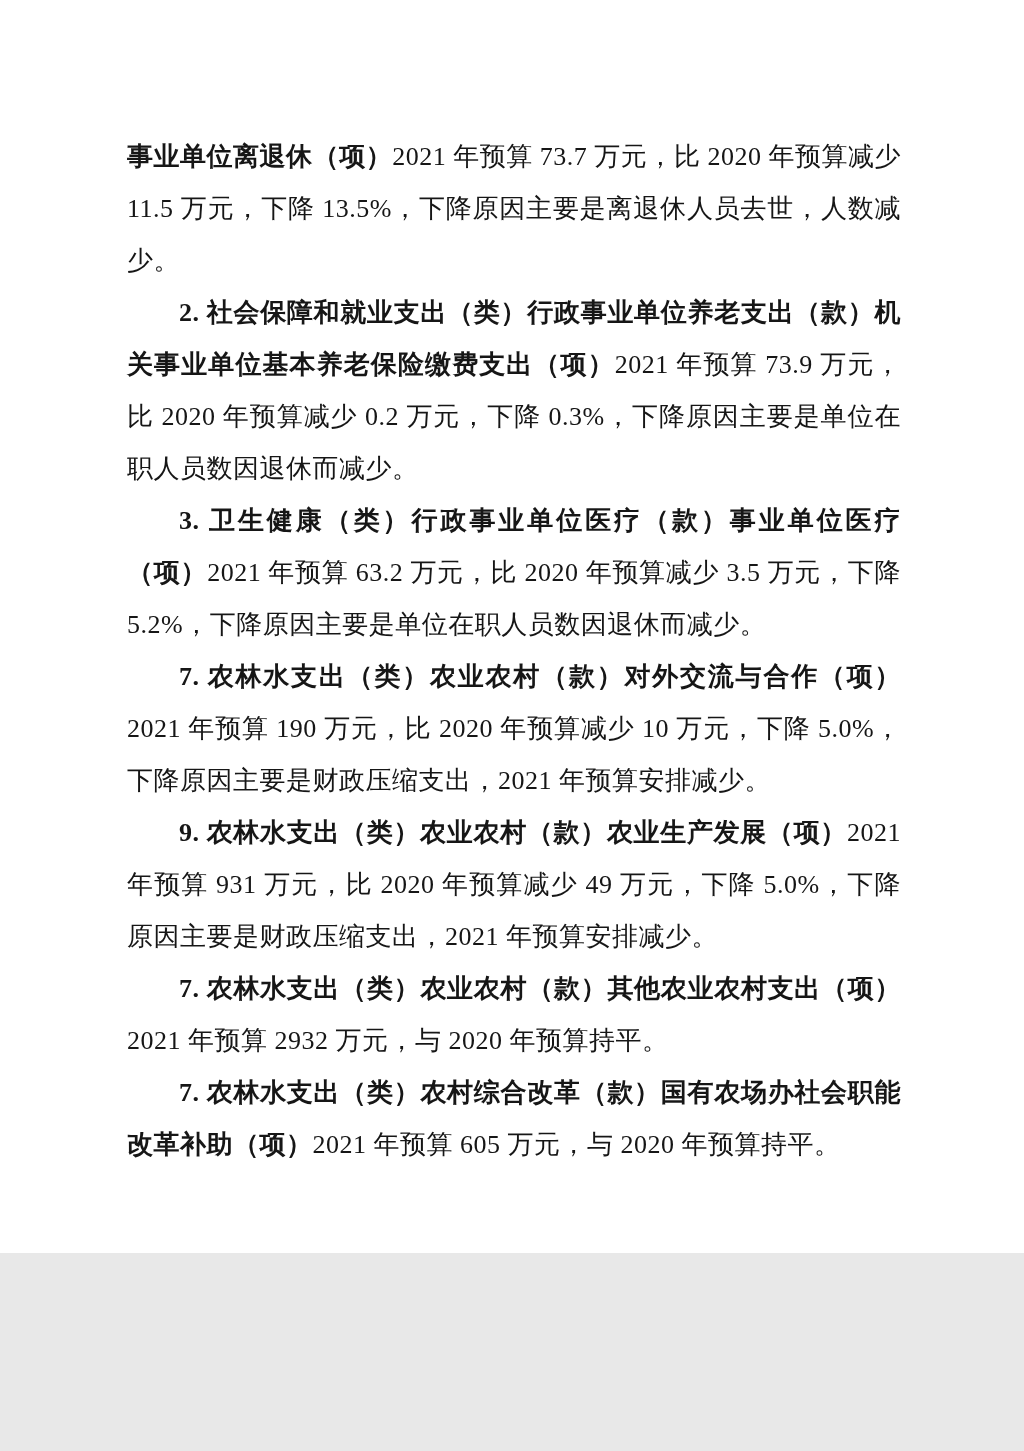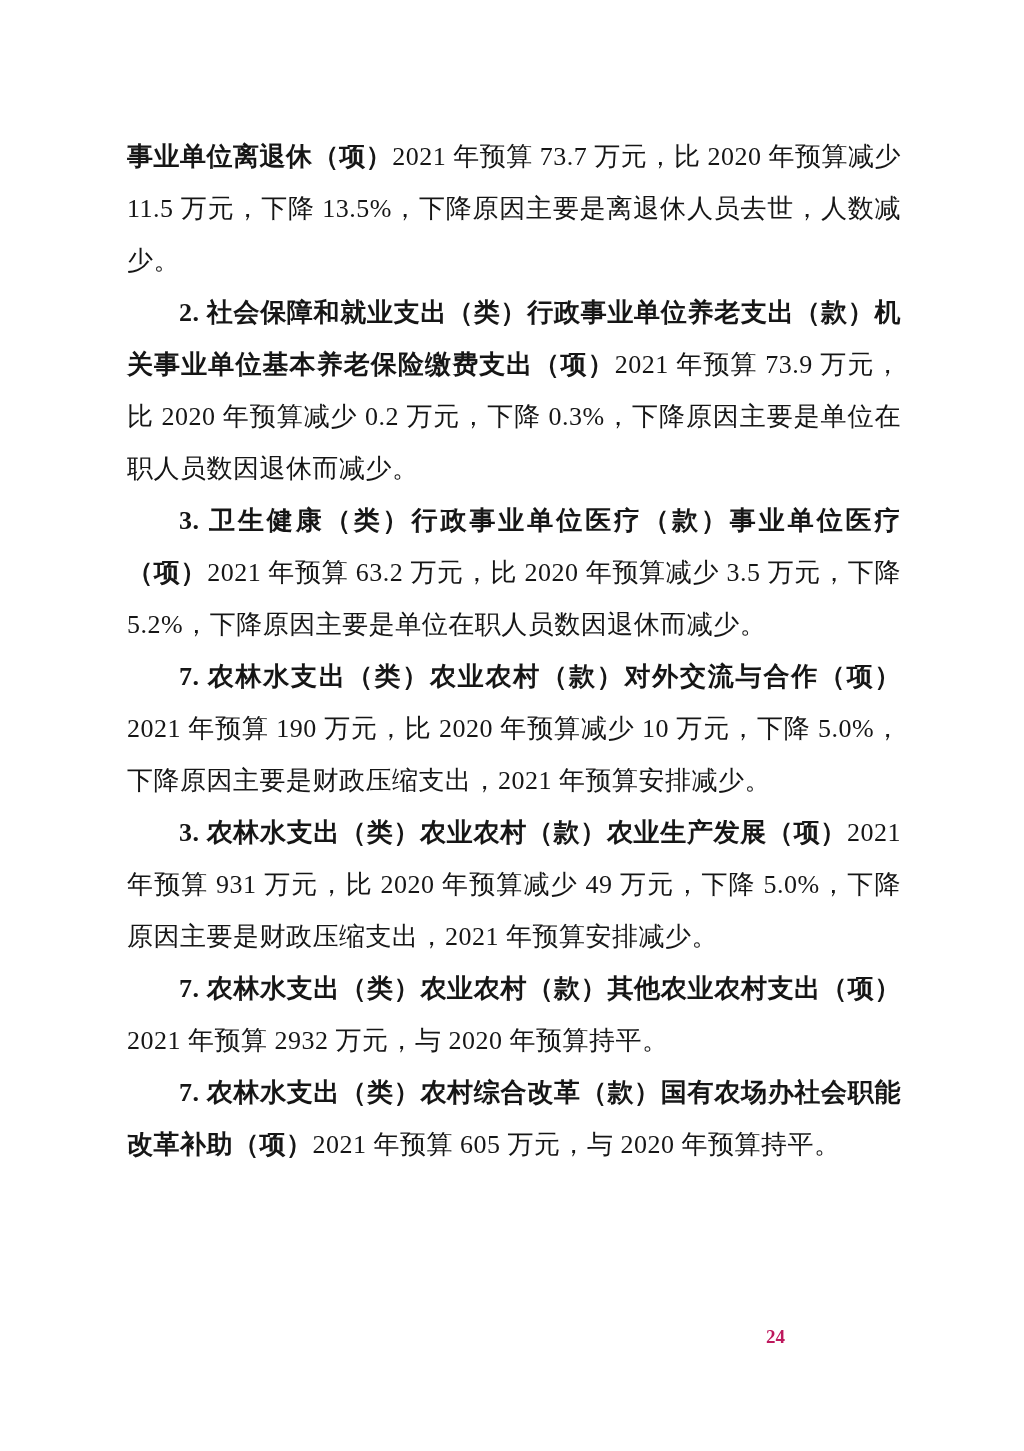--- a/index.html
+++ b/index.html
@@ -3,21 +3,21 @@
 <meta charset="utf-8">
 <style>
   html, body {
     margin: 0;
     padding: 0;
     background: #e8e8e8;
   }
   .page {
     position: relative;
     width: 1024px;
-    height: 1451px;
+    height: 1253px;
     margin: 0 auto;
     background: #ffffff;
     overflow: hidden;
     color: #161616;
     font-family: "Liberation Serif", "DejaVu Serif", serif;
   }
   .content {
     position: absolute;
     left: 127px;
     top: 131px;
@@ -50,18 +50,18 @@
 </style>
 </head>
 <body>
 
 <div class="page">
   <div class="content">
       <p class="para"><span class="seg bold">事业单位离退休（项）</span><span class="seg">2021 年预算 73.7 万元，比 2020 年预算减少 11.5 万元，下降 13.5%，下降原因主要是离退休人员去世，人数减少。</span></p>
       <p class="para indent"><span class="seg bold">2. 社会保障和就业支出（类）行政事业单位养老支出（款）机关事业单位基本养老保险缴费支出（项）</span><span class="seg">2021 年预算 73.9 万元，比 2020 年预算减少 0.2 万元，下降 0.3%，下降原因主要是单位在职人员数因退休而减少。</span></p>
       <p class="para indent"><span class="seg bold">3. 卫生健康（类）行政事业单位医疗（款）事业单位医疗（项）</span><span class="seg">2021 年预算 63.2 万元，比 2020 年预算减少 3.5 万元，下降 5.2%，下降原因主要是单位在职人员数因退休而减少。</span></p>
       <p class="para indent"><span class="seg bold">7. 农林水支出（类）农业农村（款）对外交流与合作（项）</span><span class="seg">2021 年预算 190 万元，比 2020 年预算减少 10 万元，下降 5.0%，下降原因主要是财政压缩支出，2021 年预算安排减少。</span></p>
-      <p class="para indent"><span class="seg bold">3. 农林水支出（类）农业农村（款）农业生产发展（项）</span><span class="seg">2021 年预算 931 万元，比 2020 年预算减少 49 万元，下降 5.0%，下降原因主要是财政压缩支出，2021 年预算安排减少。</span></p>
+      <p class="para indent"><span class="seg bold">9. 农林水支出（类）农业农村（款）农业生产发展（项）</span><span class="seg">2021 年预算 931 万元，比 2020 年预算减少 49 万元，下降 5.0%，下降原因主要是财政压缩支出，2021 年预算安排减少。</span></p>
       <p class="para indent"><span class="seg bold">7. 农林水支出（类）农业农村（款）其他农业农村支出（项）</span><span class="seg">2021 年预算 2932 万元，与 2020 年预算持平。</span></p>
       <p class="para indent"><span class="seg bold">7. 农林水支出（类）农村综合改革（款）国有农场办社会职能改革补助（项）</span><span class="seg">2021 年预算 605 万元，与 2020 年预算持平。</span></p>
     </div>
   <div class="page-number">24</div>
 </div>
 
 </body></html>

